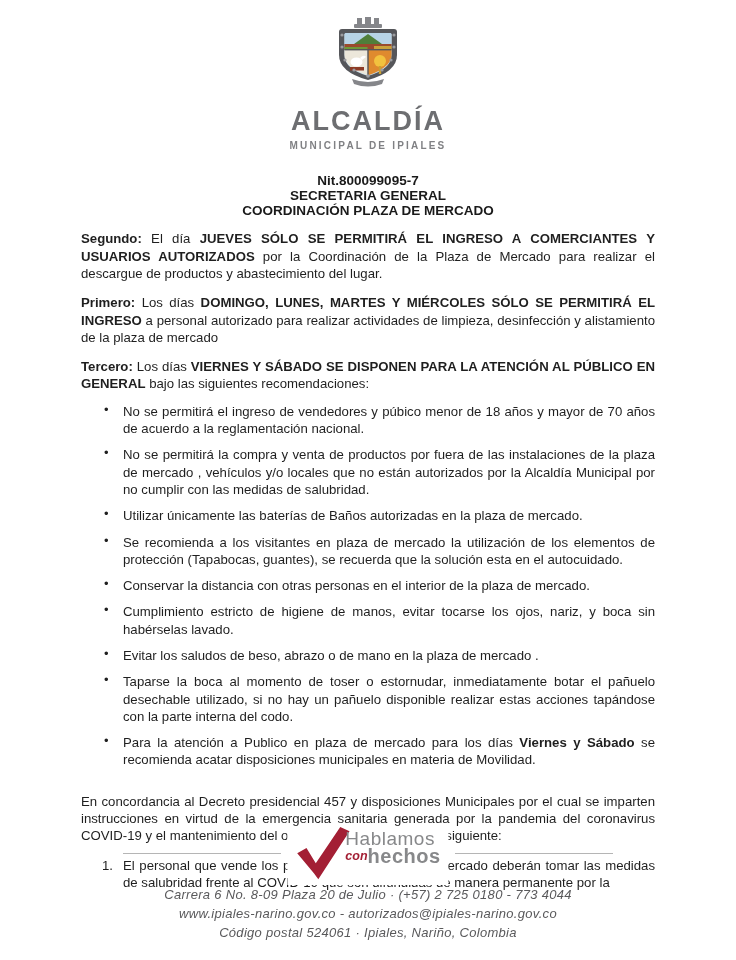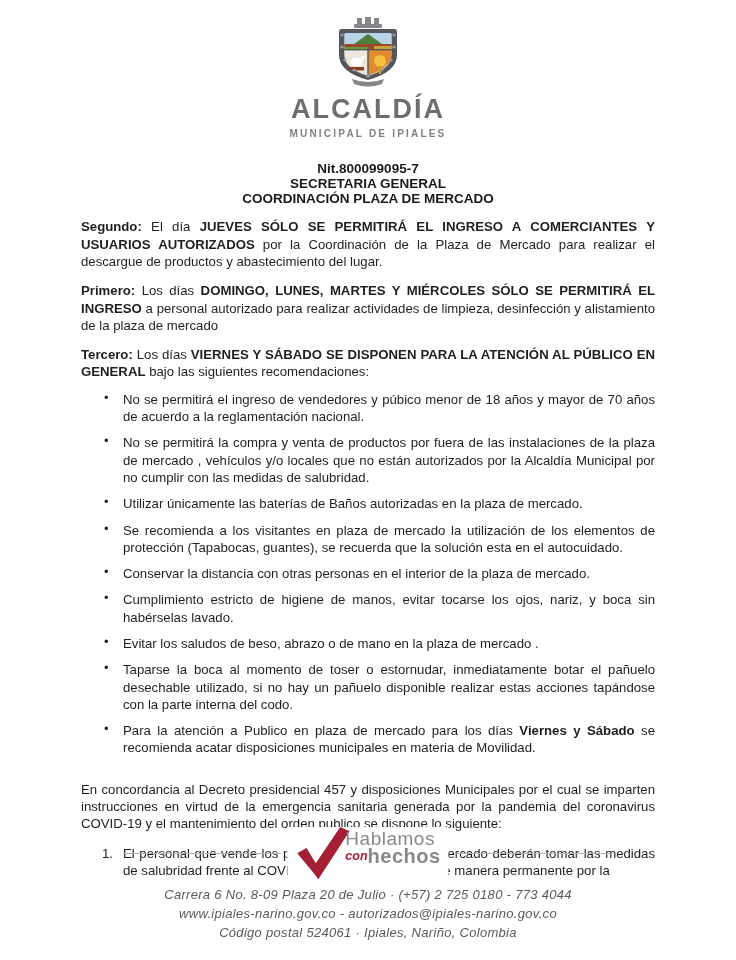--- a/index.html
+++ b/index.html
@@ -14,21 +14,21 @@
     height: 960px;
     margin: 0 auto;
     background: #ffffff;
     overflow: hidden;
   }
 
   
   .crest-wrap { text-align: center; padding-top: 17px; }
   .crest-wrap svg { display: inline-block; }
   .brand-title {
-    margin-top: 4px;
+    margin-top: 16px;
     font-size: 27px;
     font-weight: bold;
     letter-spacing: 2px;
     color: #6d6e71;
     line-height: 1.05;
   }
   .brand-subtitle {
     margin-top: 5px;
     font-size: 10px;
     font-weight: bold;

